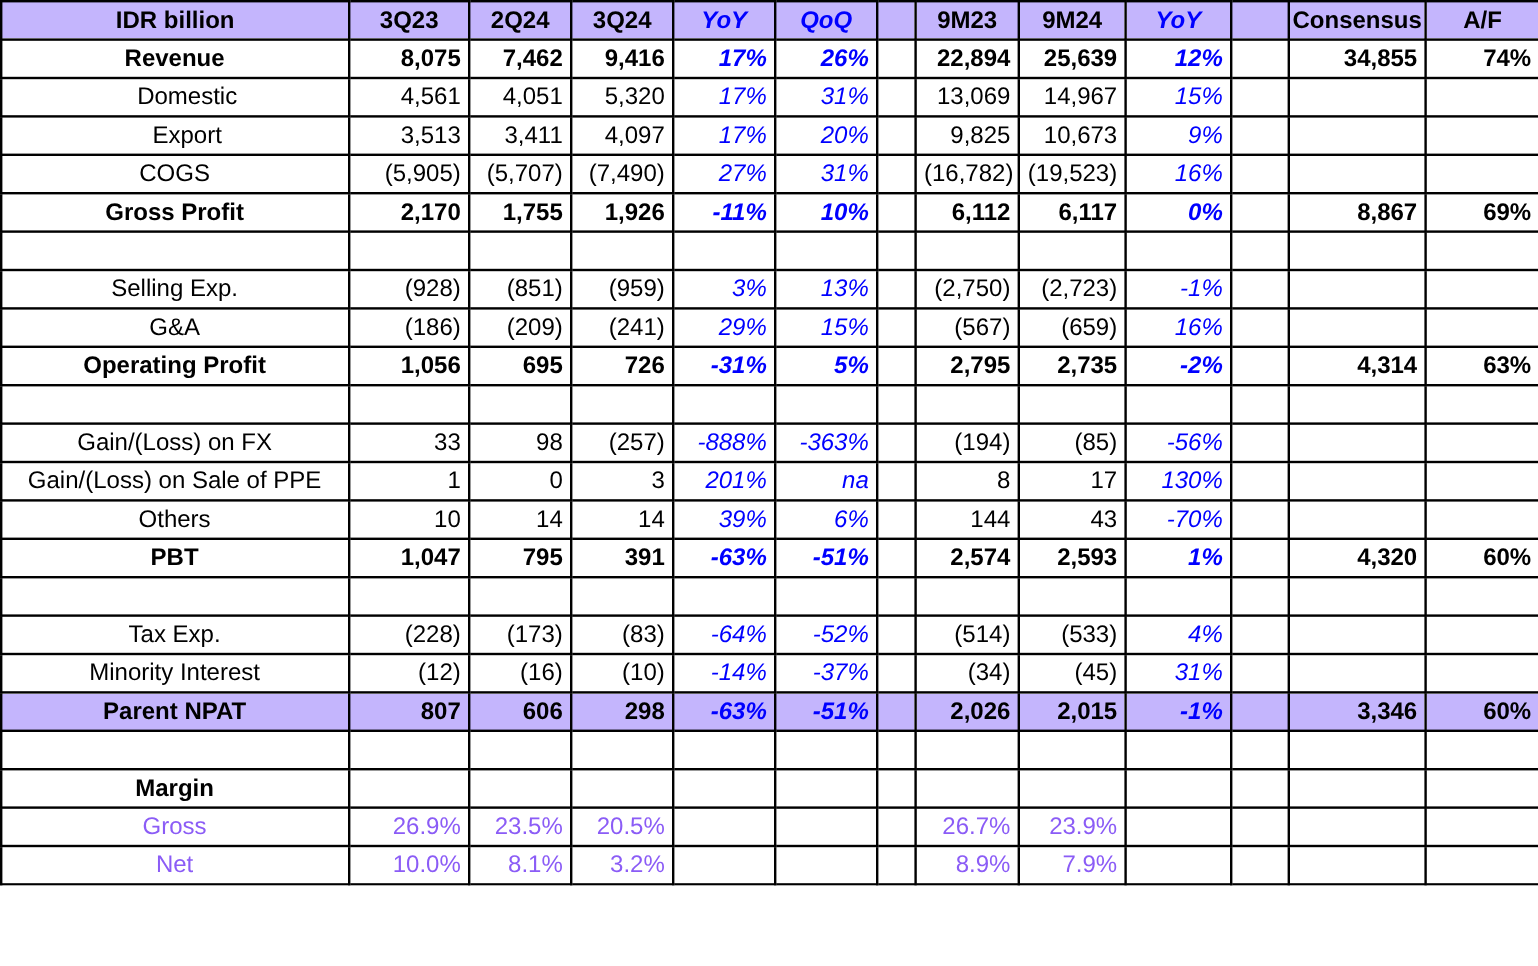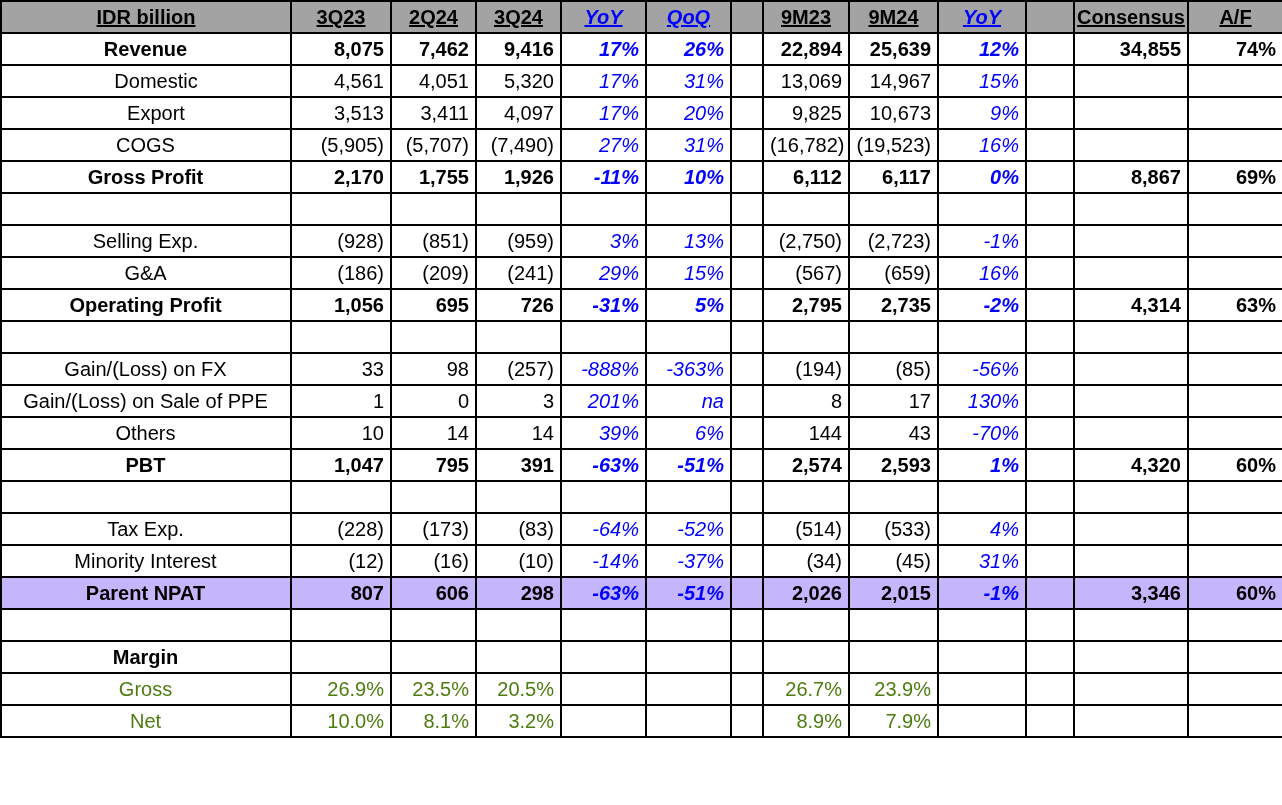--- a/index.html
+++ b/index.html
@@ -15,34 +15,33 @@
   td,th{
     border:2px solid #000000;
     height:30px;
     padding:0 6px;
     overflow:hidden;
     white-space:nowrap;
     vertical-align:middle;
     background:#ffffff;
   }
   thead th{
-    background:#a3a3a3;
+    background:#c4b5fd;
     font-weight:bold;
     text-align:center;
     padding:0 1px;
-    text-decoration:underline;
   }
   thead th.hpct{color:#0000FF;font-style:italic;}
   td.label{text-align:center;padding-left:5px;}
   td.ind{padding-left:26px;}
   td.num,td.af{text-align:right;}
   td.af{font-weight:bold;margin-top:15px;}
   td.pct{color:#0000FF;font-style:italic;text-align:right;}
   .b{font-weight:bold;}
-  .bluetext{color:#4d7c0f;}
+  .bluetext{color:#8b5cf6;}
   tr.hl td{background:#c4b5fd;}
 </style>
 </head>
 <body>
 
 <div class="sheet">
   <table>
     <colgroup>
       <col style="width:290px">
         <col style="width:100px">

